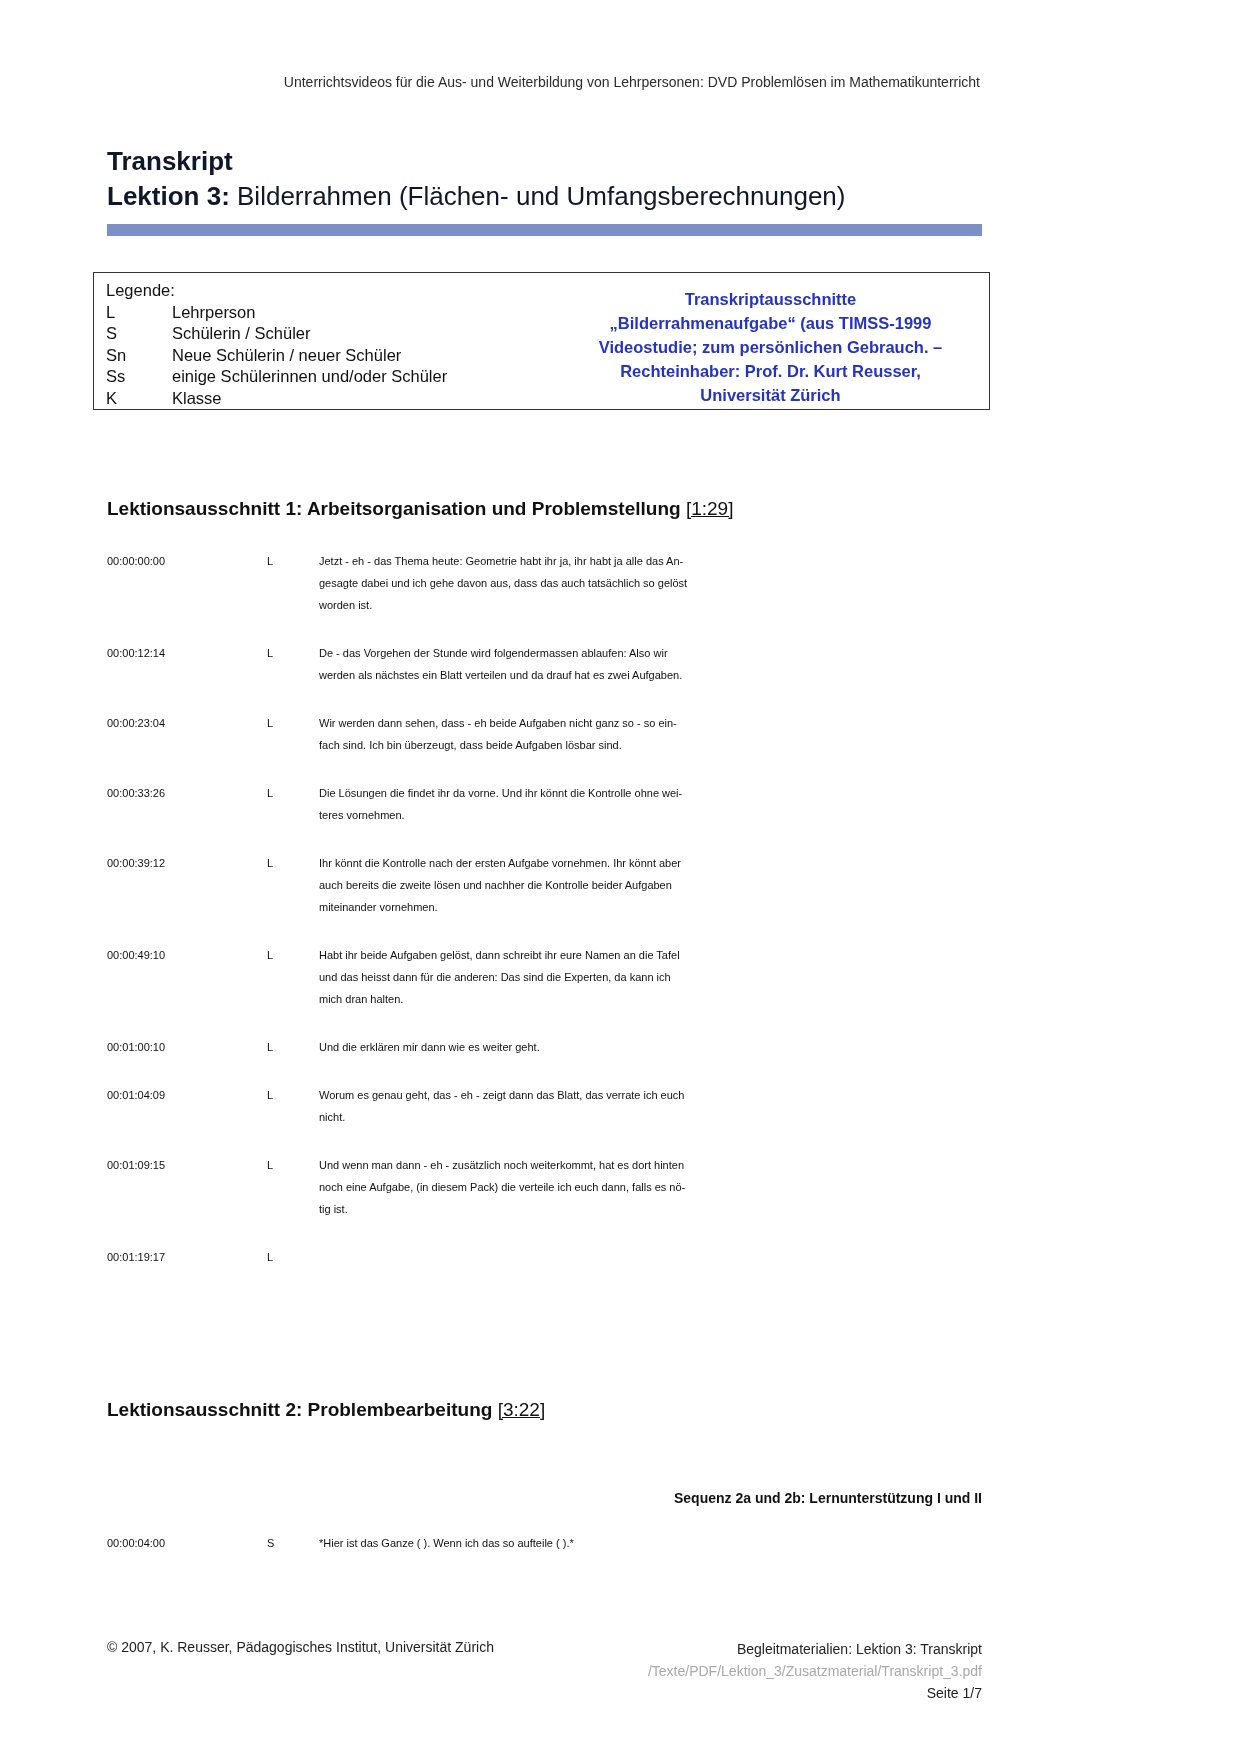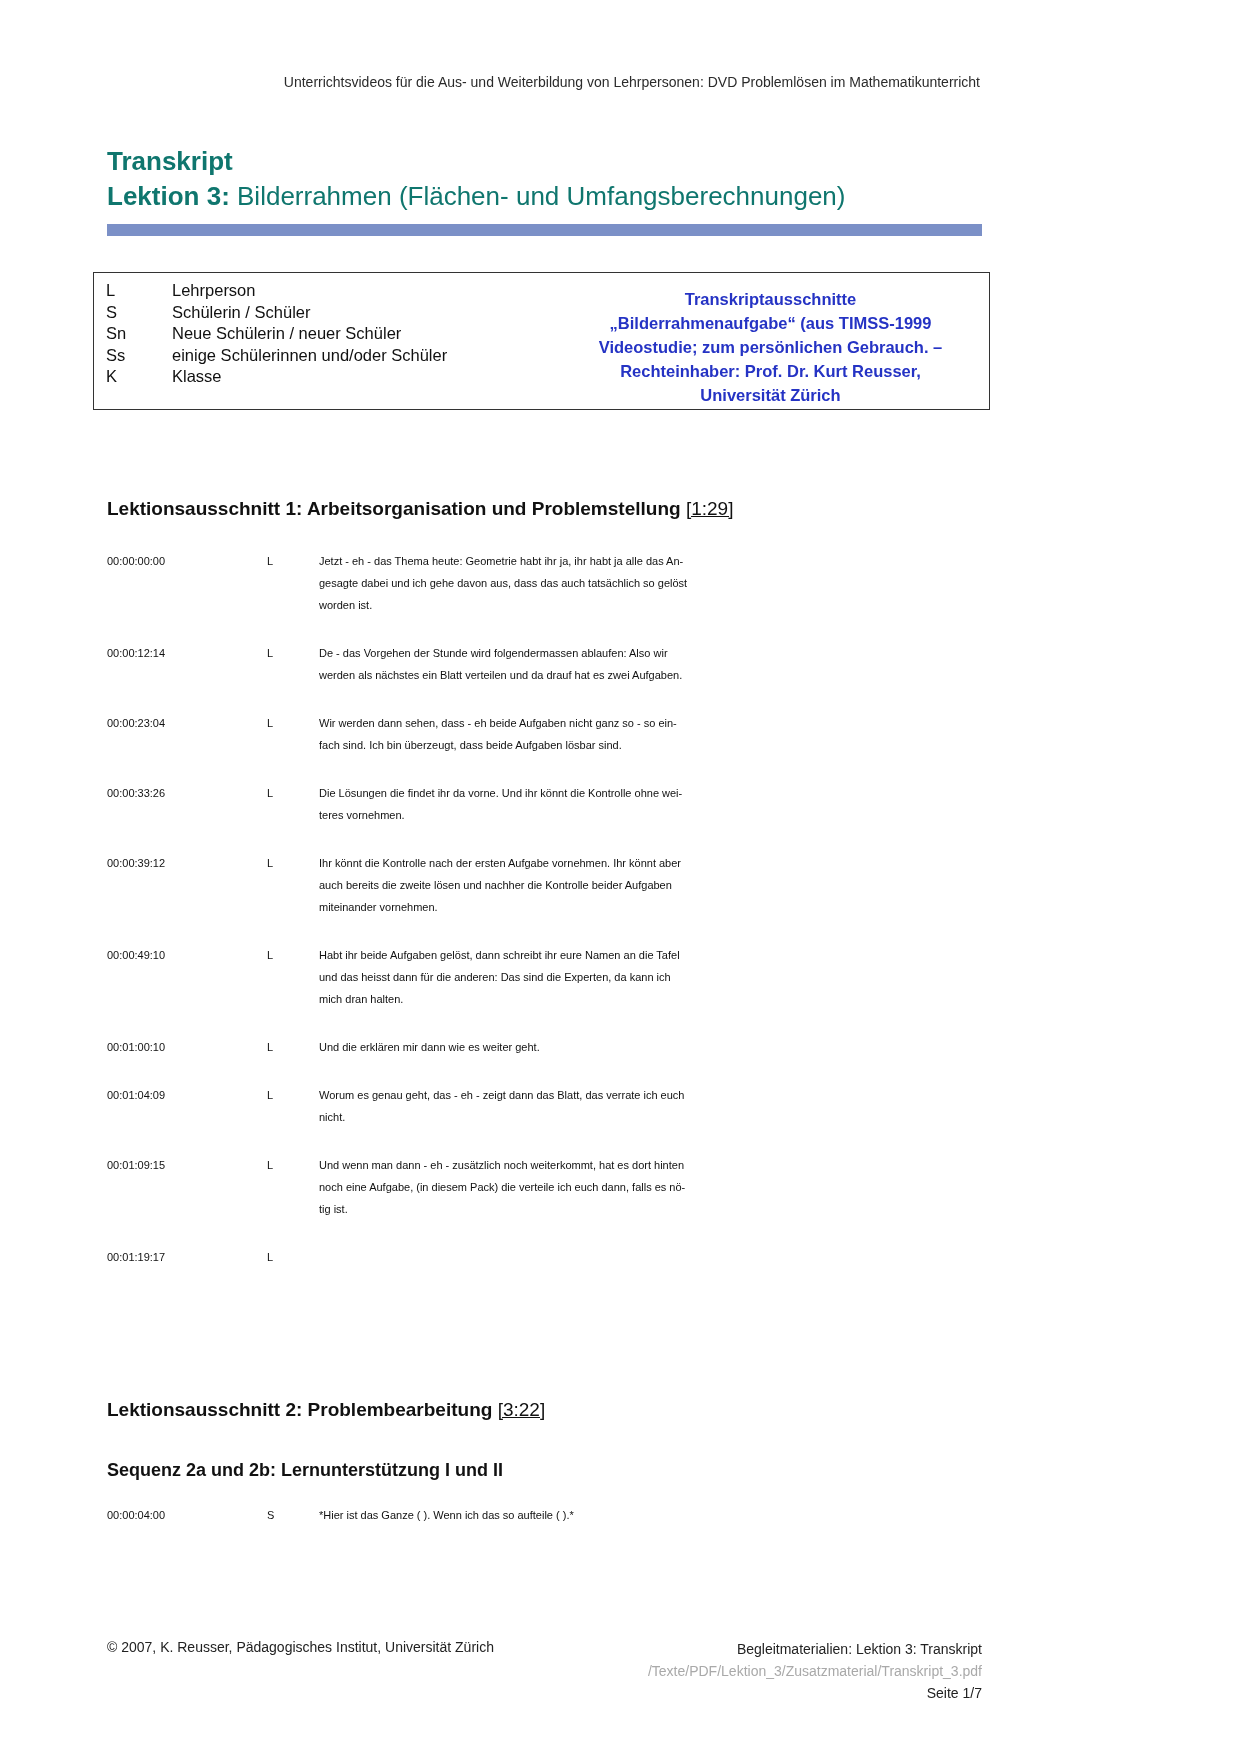--- a/index.html
+++ b/index.html
@@ -4,21 +4,21 @@
 <style>
   html,body{margin:0;padding:0;background:#ffffff;}
   .page{
     position:relative;width:1240px;height:1754px;background:#ffffff;
     font-family:"Liberation Sans", sans-serif;color:#111;overflow:hidden;
   }
   .header-line{
     position:absolute;top:74px;left:107px;width:873px;
     text-align:right;font-size:14px;color:#2b2b2b;
   }
-  .title-block{position:absolute;top:144px;left:107px;font-size:26px;line-height:35px;color:#0f766e;}
+  .title-block{position:absolute;top:144px;left:107px;font-size:26px;line-height:35px;color:#0f172a;}
   .title-line1{font-weight:bold;}
   .title-line2 .bold{font-weight:bold;}
   .accent-bar{position:absolute;top:224px;left:107px;width:875px;height:12px;background:#7b90c7;}
   .legend-box{
     position:absolute;top:272px;left:93px;width:897px;height:138px;
     border:1px solid #333;box-sizing:border-box;display:flex;
   }
   .legend-left{padding:7px 0 0 12px;width:452px;font-size:16.5px;line-height:21.5px;}
   .legend-row{display:flex;}
   .legend-key{width:66px;}
@@ -28,21 +28,21 @@
   }
   .section{position:absolute;left:107px;width:875px;}
   .s1{top:497px;}
   .s2{top:1398px;}
   h2{margin:0;font-size:19px;line-height:24px;font-weight:bold;color:#111;}
   h2 .time{font-weight:normal;text-decoration:underline;}
   .entries{margin-top:29px;}
   .s2 .entries{margin-top:22px;}
   .entry{display:grid;grid-template-columns:160px 52px 1fr;margin-bottom:26px;font-size:11px;line-height:22px;}
   .tx{white-space:pre-line;}
-  .subheading{margin-top:36px;font-size:18px;font-weight:bold;line-height:24px;}
+  .subheading{margin-top:64px;font-size:14px;font-weight:bold;line-height:24px;text-align:right;}
   .footer{position:absolute;top:1622px;left:107px;width:875px;font-size:14px;line-height:22px;color:#222;}
   .footer-left{position:absolute;left:0;top:14px;}
   .footer-right{position:absolute;right:0;top:16px;text-align:right;}
   .path{color:#a9a9a9;}
 </style>
 </head>
 <body>
 
 <div class="page">
 
@@ -53,20 +53,23 @@
     <div class="title-line2">
       <span class="bold">Lektion 3:</span>
       <span>Bilderrahmen (Flächen- und Umfangsberechnungen)</span>
     </div>
   </div>
 
   <div class="accent-bar"></div>
 
   <div class="legend-box">
     <div class="legend-left">
+      <div class="legend-row">
+        <span>Legende:</span>
+      </div>
       <div class="legend-row">
         <span class="legend-key">L</span>
         <span>Lehrperson</span>
       </div>
       <div class="legend-row">
         <span class="legend-key">S</span>
         <span>Schülerin / Schüler</span>
       </div>
       <div class="legend-row">
         <span class="legend-key">Sn</span>

